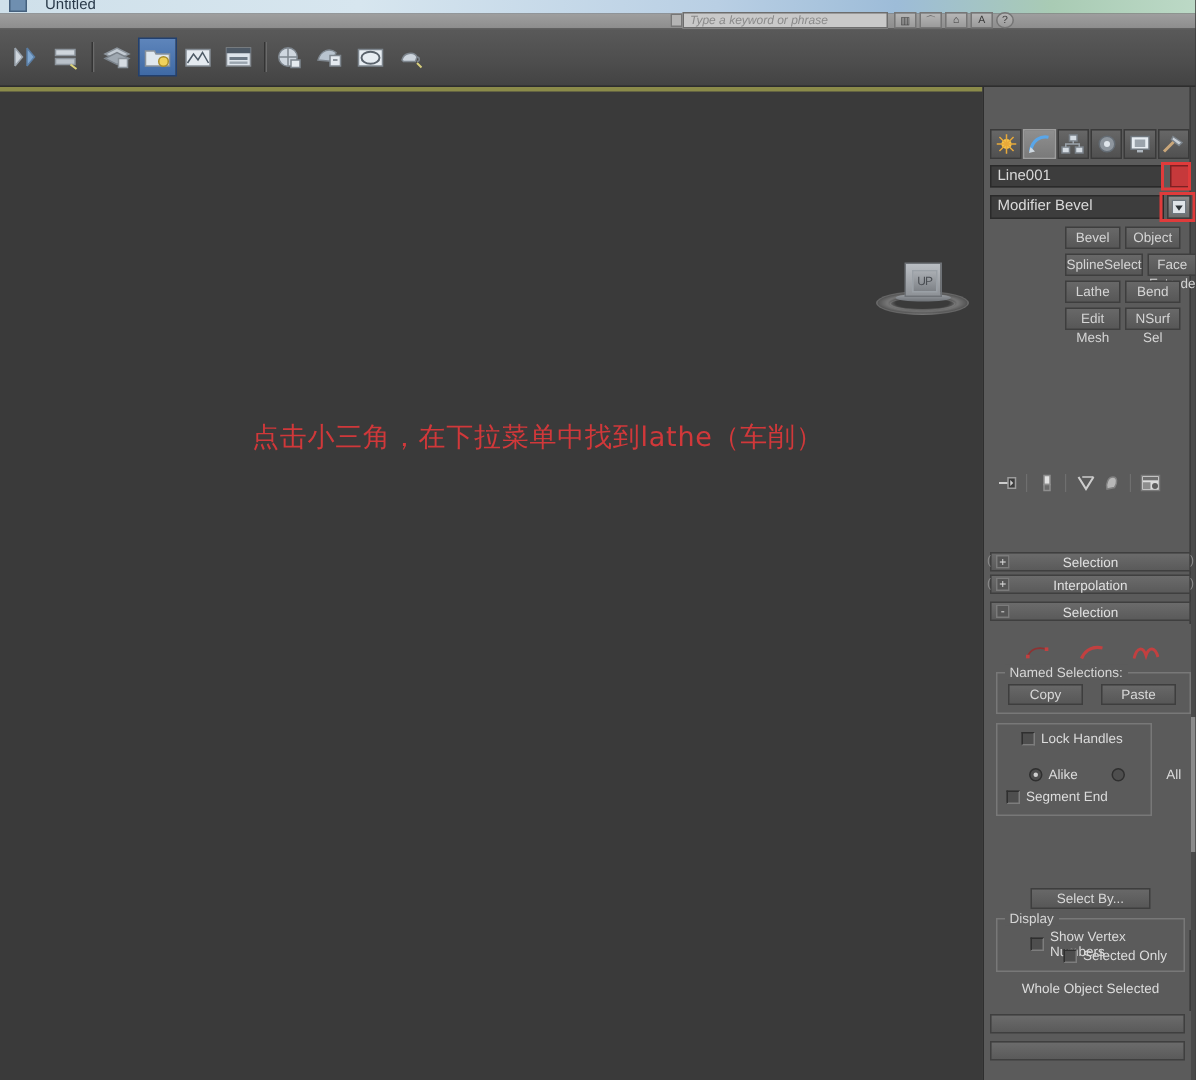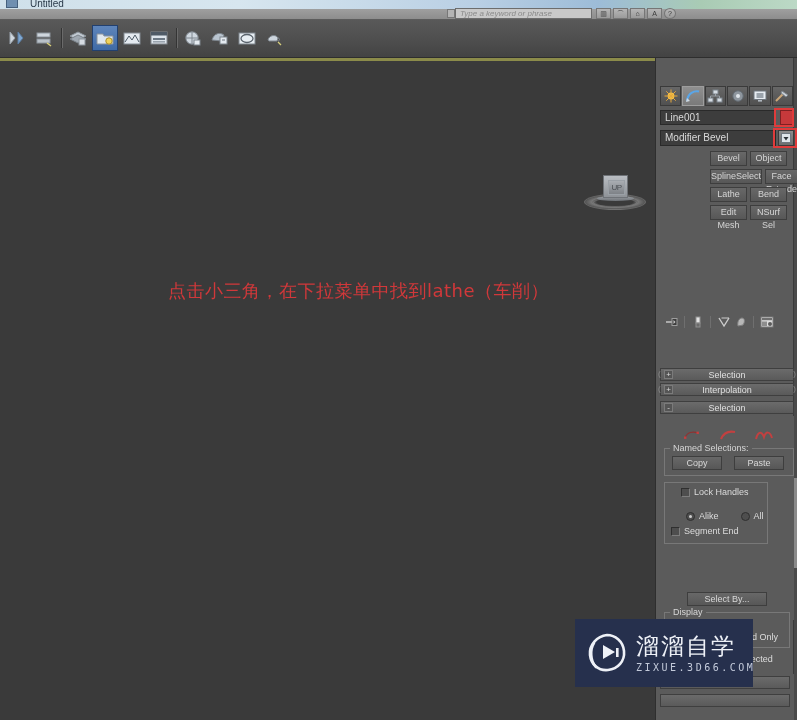--- a/index.html
+++ b/index.html
@@ -607,21 +607,21 @@
           <div class="chk-row">
             <span class="chkbox"></span>
             <span>Lock Handles</span>
           </div>
         </div>
         <div style="position:absolute; left:21px; top:16px; display:flex; gap:22px;margin-top:12px;">
           <div class="chk-row" style="margin:0;">
             <span class="radio on"></span>
             <span>Alike</span>
           </div>
-          <div class="chk-row" style="margin:0;">
+          <div class="chk-row" style="margin:0;gap:24px;">
             <span class="radio"></span>
             <span>All</span>
           </div>
         </div>
         <div style="position:absolute; left:6px; top:43px;">
           <div class="chk-row" style="margin:0;">
             <span class="chkbox"></span>
             <span>Segment End</span>
           </div>
         </div>
@@ -648,28 +648,14 @@
     </div>
 
     <div class="lower">
       <div class="lowbar" style="left:0; top:2px; width:130px;"></div>
       <div class="lowbar" style="left:0; top:20px; width:130px;"></div>
 
     </div>
 
   </div>
 
-  <div class="watermark">
-    <div class="wm-logo">
-      <svg width="44" height="44" viewBox="0 0 44 44">
-        <path d="M22 4 C30 4, 38 10, 39 20 C40 30, 33 38, 23 39 C13 40, 6 33, 5 24 C4 14, 12 5, 22 4 Z" fill="none" stroke="#eef1f7" stroke-width="2.6" stroke-linecap="round"></path>
-        <path d="M9 12 C5 18, 5 30, 11 36" fill="none" stroke="#eef1f7" stroke-width="2.6" stroke-linecap="round"></path>
-        <path d="M18 14 L30 21 L18 28 Z" fill="#eef1f7"></path>
-        <rect x="31" y="17" width="2.6" height="9" fill="#eef1f7"></rect>
-      </svg>
-    </div>
-    <div class="wm-text">
-      <div class="wm-cn">溜溜自学</div>
-      <div class="wm-en">ZIXUE.3D66.COM</div>
-    </div>
-  </div>
 
 </div>
 
 </body></html>

